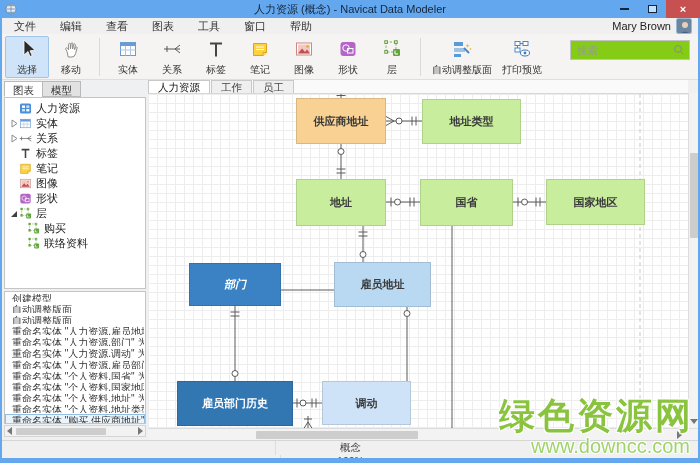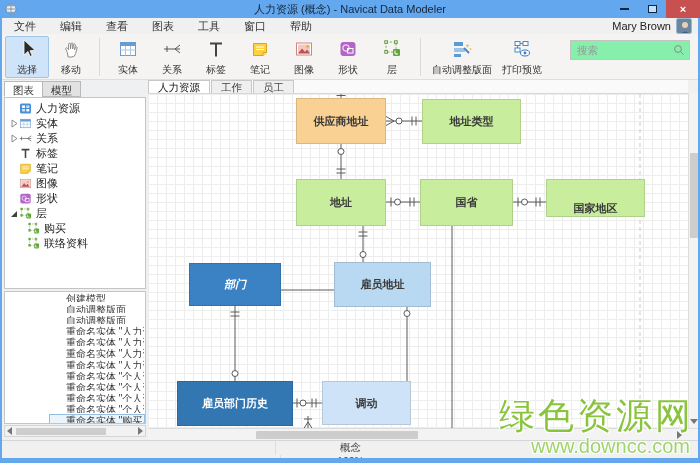--- a/index.html
+++ b/index.html
@@ -23,37 +23,37 @@
   .menu-item{padding:0 12px;font-size:11px;color:#333;}
   .user-area{position:absolute;right:6px;top:0px;display:flex;align-items:center;gap:5px;}
   .user-name{font-size:11px;color:#222;}
   .avatar{width:16px;height:16px;border-radius:2px;overflow:hidden;border:1px solid #9bb6cf;}
   
   .toolbar{position:absolute;left:2px;top:34px;width:696px;height:46px;background:#f5f4f2;border-bottom:1px solid #e0dedd;display:flex;align-items:center;padding-left:3px;}
   .tbtn{display:flex;flex-direction:column;align-items:center;justify-content:center;height:42px;min-width:44px;padding:1px 4px 0 4px;border:1px solid transparent;border-radius:2px;}
   .tbtn .tlabel{font-size:10px;color:#333;margin-top:3px;white-space:nowrap;}
   .tbtn.active{background:#cfe4f8;border-color:#9fc6e8;}
   .tsep{width:1px;height:38px;background:#ddd9d6;margin:0 6px;}
-  .search-box{position:absolute;right:8px;top:6px;width:120px;height:20px;background:#86efac;border:1px solid #c3c3c3;display:flex;align-items:center;padding:0 4px;}
+  .search-box{position:absolute;right:8px;top:6px;width:120px;height:20px;background:#84cc16;border:1px solid #c3c3c3;display:flex;align-items:center;padding:0 4px;}
   .search-box input{border:none;outline:none;flex:1;font-size:10.5px;color:#333;width:90px;font-family:inherit;background:transparent;}
   .search-box input::placeholder{color:#999;}
   
   .sidebar{position:absolute;left:2px;top:80px;width:146px;height:357px;background:#eef0f1;}
   .side-tabs{position:absolute;left:2px;top:1px;height:16px;display:flex;}
   .side-tab{padding:2px 8px;font-size:10.5px;border:1px solid #b9b9b9;background:#e2e2e2;color:#333;margin-right:-1px;}
   .side-tab.active{background:#fff;border-bottom-color:#fff;}
   .tree-panel{position:absolute;left:2px;top:17px;width:142px;height:192px;background:#fff;border:1px solid #c5c5c5;overflow:hidden;padding-top:3px;}
   .tree-row{display:flex;align-items:center;height:15px;padding-left:4px;white-space:nowrap;}
   .tree-row.child{padding-left:22px;}
   .expander{width:10px;display:inline-flex;justify-content:center;flex:0 0 10px;}
   .expander.none{visibility:hidden;}
   .ticon{width:13px;height:13px;margin-right:4px;flex:0 0 13px;}
   .tree-label{font-size:11px;color:#222;}
   .history-panel{position:absolute;left:2px;top:211px;width:142px;height:133px;background:#fff;border:1px solid #c5c5c5;overflow:hidden;}
-  .hist-row{height:11.1px;line-height:11.1px;font-size:10px;color:#333;padding-left:16px;white-space:nowrap;overflow:hidden;border:1px solid transparent;margin-left:44px;}
+  .hist-row{height:11.1px;line-height:11.1px;font-size:10px;color:#333;padding-left:6px;white-space:nowrap;overflow:hidden;border:1px solid transparent;}
   .hist-row.selected{background:#eaf4fd;border-color:#93bee2;}
   .side-hscroll{position:absolute;left:2px;top:345px;width:142px;height:12px;background:#f2f2f2;border:1px solid #d5d5d5;display:flex;align-items:center;}
   
   .arrow{width:0;height:0;border-style:solid;}
   .ar-left{border-width:4px 5px 4px 0;border-color:transparent #777 transparent transparent;margin:0 2px;}
   .ar-right{border-width:4px 0 4px 5px;border-color:transparent transparent transparent #777;margin:0 2px;}
   .ar-down{border-width:5px 4px 0 4px;border-color:#777 transparent transparent transparent;}
   .thumb{background:#cdcdcd;border-radius:1px;}
   
   .canvas-tabs{position:absolute;left:148px;top:80px;width:540px;height:13px;display:flex;background:#fafafa;}
@@ -79,21 +79,21 @@
   .statusbar{position:absolute;left:2px;top:440px;width:696px;height:18px;background:#f0f0f0;border-top:1px solid #d5d5d5;display:flex;align-items:center;font-size:10.5px;color:#444;flex-direction:column;}
   .sb-spacer{flex:1;}
   .sb-cell{padding:0 8px;border-left:1px solid #ddd;height:14px;display:flex;align-items:center;justify-content:center;}
   .sb-mode{width:150px;}
   .sb-zoom{width:140px;}
   .sb-toggle{width:15px;height:12px;border:1px solid #9a9a9a;background:#fff;margin-left:3px;display:inline-block;position:relative;}
   .sb-toggle.t1::after{content:"";position:absolute;left:1px;top:1px;bottom:1px;width:5px;background:#9db8d2;}
   .sb-toggle.t2::after{content:"";position:absolute;right:1px;top:1px;bottom:1px;width:5px;background:#d7d7d7;}
   
   .watermark{position:absolute;right:6px;top:398px;z-index:50;pointer-events:none;text-align:right;line-height:1;}
-  .wm1{font-size:36px;font-weight:normal;color:#8ac43f;letter-spacing:3px;
+  .wm1{font-size:36px;font-weight:bold;color:#8ac43f;letter-spacing:3px;
        text-shadow:-1px -1px 0 #fff,1px -1px 0 #fff,-1px 1px 0 #fff,1px 1px 0 #fff;}
   .wm2{font-size:20px;color:#9fd46a;margin-top:2px;margin-right:4px;
        text-shadow:-1px -1px 0 #fff,1px -1px 0 #fff,-1px 1px 0 #fff,1px 1px 0 #fff;}
 </style>
 </head>
 <body>
 
 <div class="win">
 
   <div class="titlebar">
@@ -460,21 +460,21 @@
       </div>
     <div class="entity c-green" style="left:274px;top:5px;width:99px;height:45px;justify-content:center;">
         <span>地址类型</span>
       </div>
     <div class="entity c-green" style="left:148px;top:85px;width:90px;height:47px;">
         <span>地址</span>
       </div>
     <div class="entity c-green" style="left:272px;top:85px;width:93px;height:47px;">
         <span>国省</span>
       </div>
-    <div class="entity c-green" style="left:398px;top:85px;width:99px;height:38px;align-items:flex-end;">
+    <div class="entity c-green" style="left:398px;top:85px;width:99px;height:46px;">
         <span>国家地区</span>
       </div>
     <div class="entity c-blue" style="left:41px;top:169px;width:92px;height:43px;">
         <span>部门</span>
       </div>
     <div class="entity c-lblue" style="left:186px;top:168px;width:97px;height:45px;">
         <span>雇员地址</span>
       </div>
     <div class="entity c-dblue" style="left:29px;top:287px;width:116px;height:45px;">
         <span>雇员部门历史</span>

